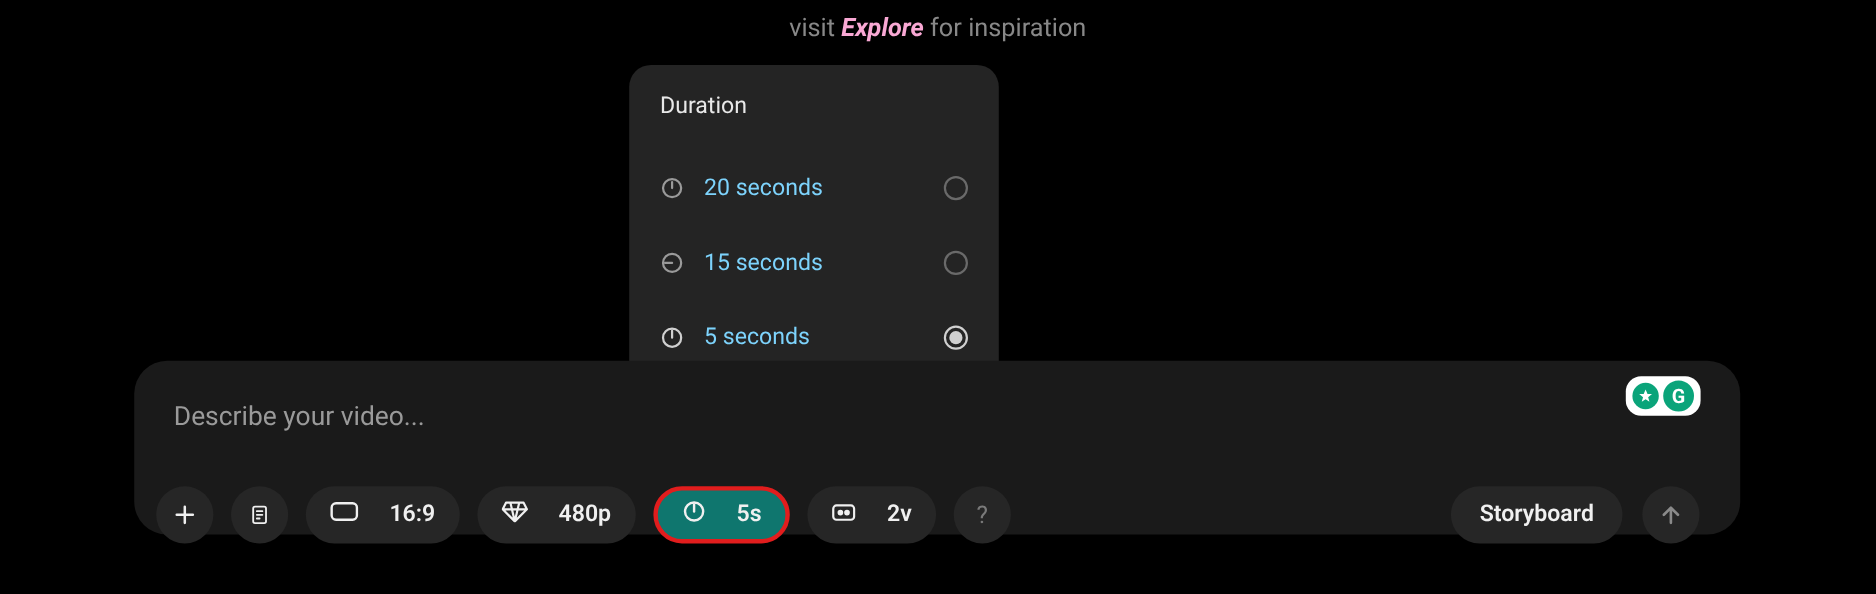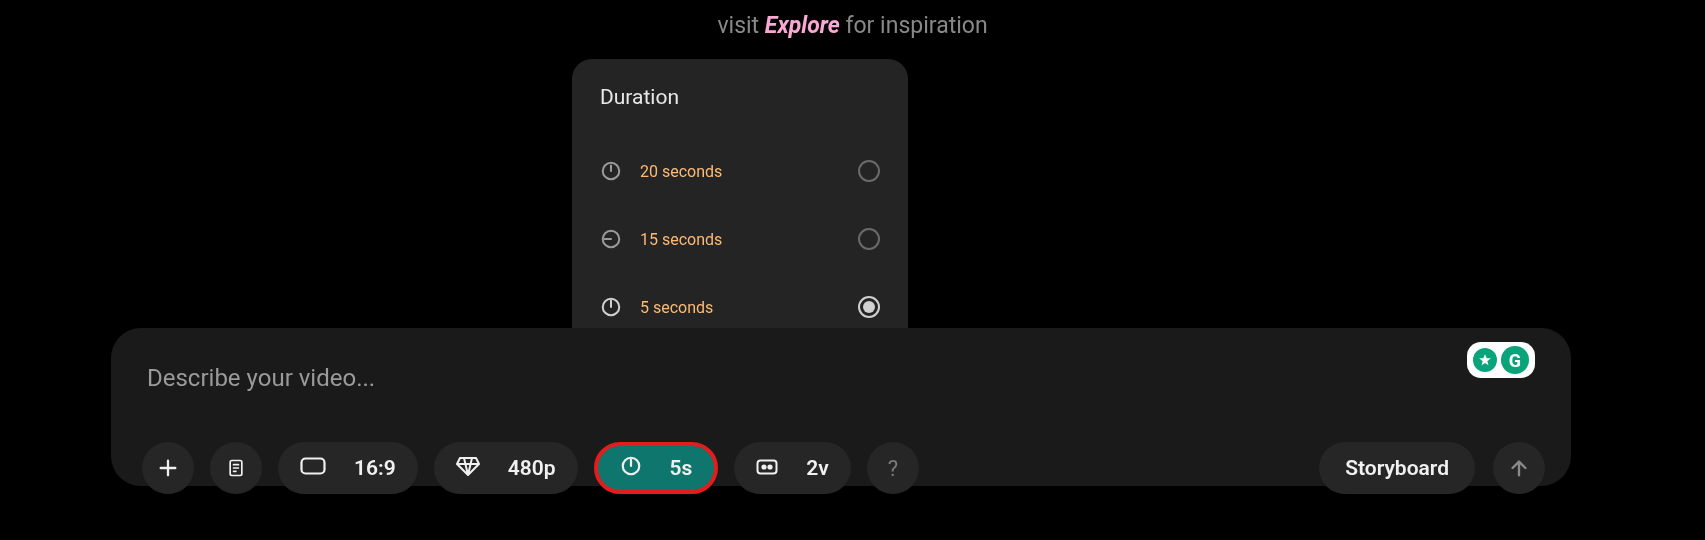--- a/index.html
+++ b/index.html
@@ -37,22 +37,22 @@
     height: 68px;
     cursor: pointer;
   }
   .duration-option .clock {
     width: 22px; height: 22px;
     margin-right: 18px;
     display: flex; align-items: center; justify-content: center;
   }
   .duration-option .label {
     flex: 1;
-    color: #fdba74;
-    font-size: 16px;
+    color: #7dd3fc;
+    font-size: 21px;
   }
   .duration-option .radio {
     width: 22px; height: 22px;
     border: 2px solid #6a6a6a;
     border-radius: 50%;
     position: relative;
   }
   .duration-option .radio.selected {
     border-color: #d0d0d0;
   }
@@ -60,21 +60,21 @@
     content: "";
     position: absolute;
     top: 3px; left: 3px;
     width: 12px; height: 12px;
     background: #d0d0d0;
     border-radius: 50%;
   }
 
   .prompt-bar {
     position: absolute;
-    left: 111px;
+    left: 122px;
     top: 328px;
     width: 1460px;
     height: 158px;
     background: #1a1a1a;
     border-radius: 30px;
     padding-top: 36px;
   }
   .prompt-placeholder {
     position: absolute;
     left: 36px;

